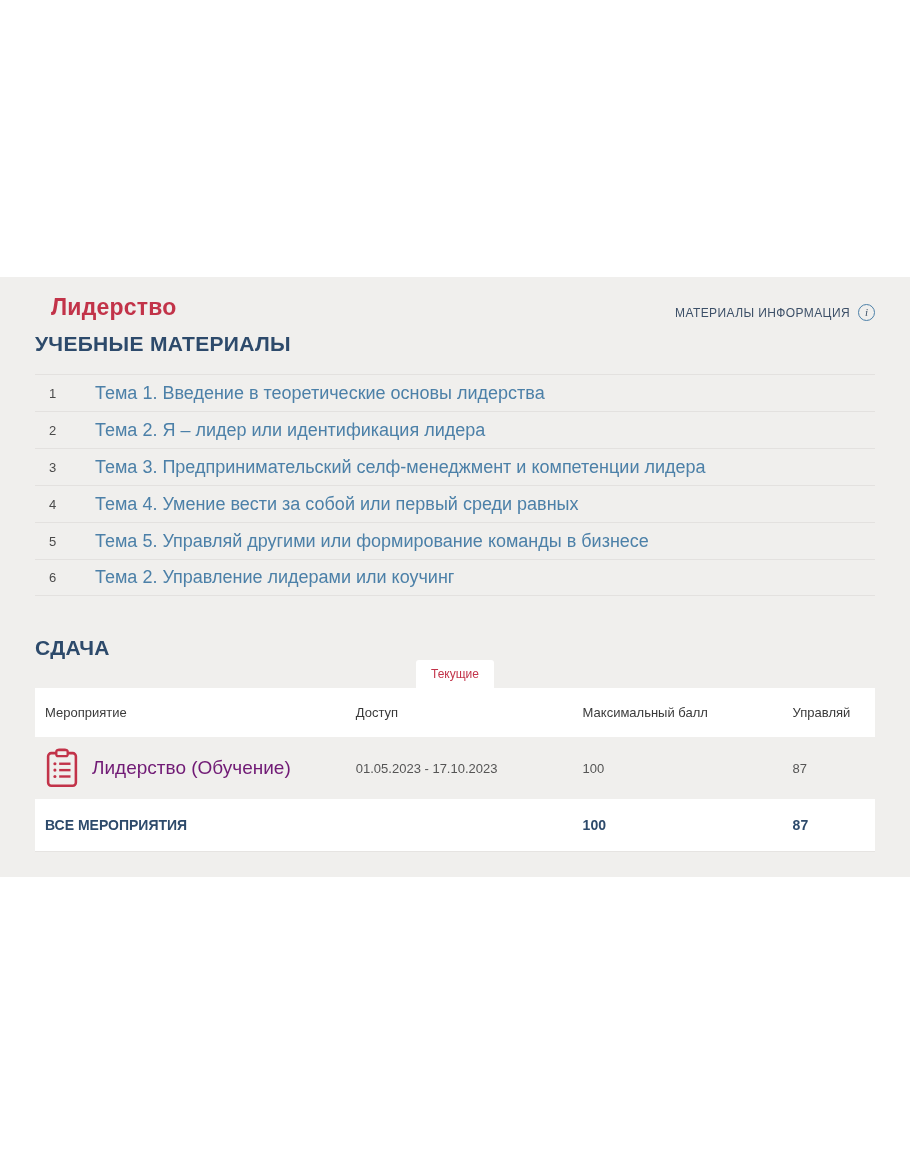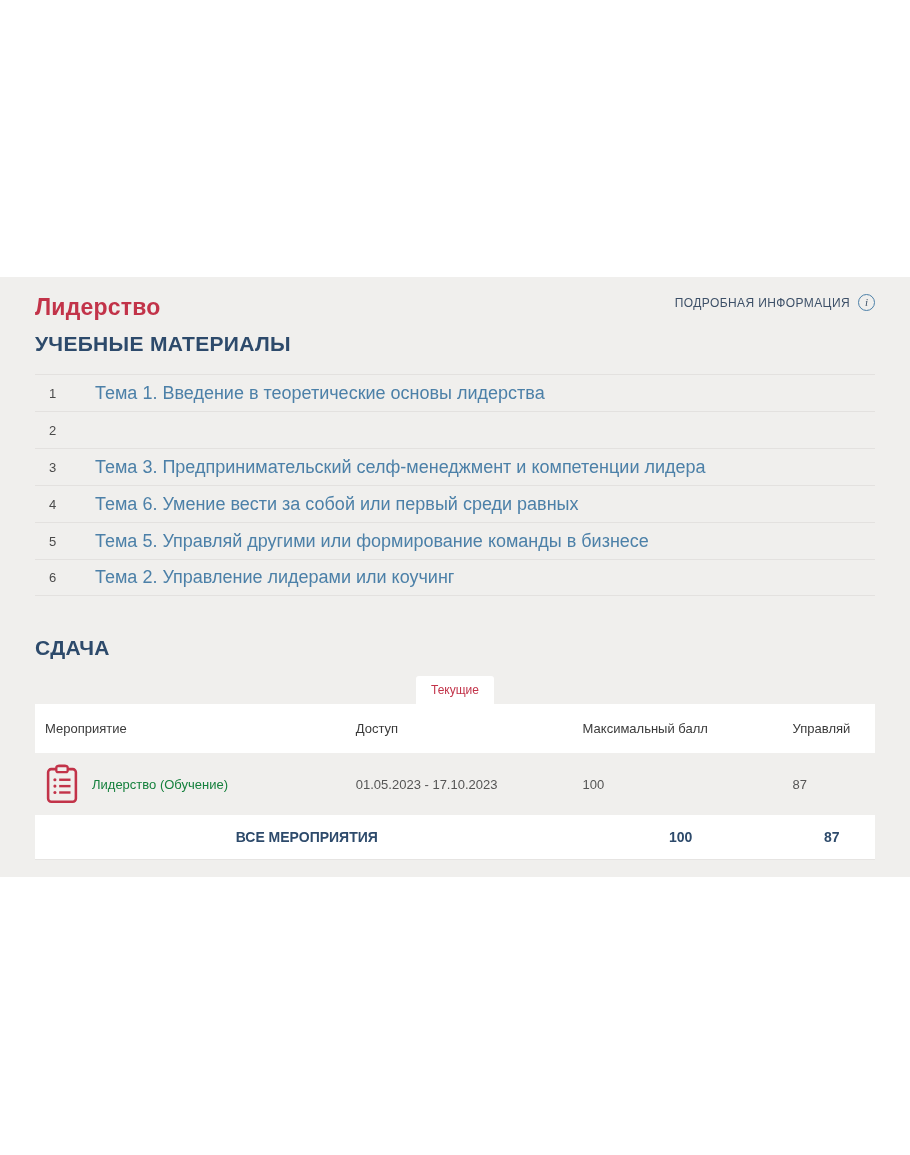--- a/index.html
+++ b/index.html
@@ -12,22 +12,23 @@
   }
   .course-panel {
     position: absolute;
     top: 277px; left: 0;
     width: 910px; height: 600px;
     background: #f0efed;
     padding: 0 35px;
   }
   
   .panel-header {
-    display: flex; justify-content: space-between; align-items: flex-start;
+    display: flex; justify-content: space-between; align-items: flex-end;
     padding-top: 17px;
+    margin-left: 16px;
   }
   .course-title {
     font-size: 23px; font-weight: 700; color: #c23349;
     letter-spacing: 0.2px;
   }
   .details-link {
     display: flex; align-items: center; gap: 8px;
     cursor: pointer;
   }
   .details-link .details-label {
@@ -59,21 +60,20 @@
   .materials-item .item-num {
     width: 60px; padding-left: 14px;
     font-size: 13px; color: #4a4a4a; flex-shrink: 0;
   }
   .materials-item .item-link {
     font-size: 18px; color: #4c80a8; text-decoration: none;
   }
   
   .tab-row {
     display: flex; justify-content: center;
-    margin-top: 16px;
   }
   .tab-current {
     background: #ffffff;
     padding: 7px 15px 7px 15px;
     font-size: 12px; color: #c23349;
     border-radius: 3px 3px 0 0;
     cursor: pointer;
   }
   table.submission-table {
     width: 100%; border-collapse: collapse; table-layout: fixed;
@@ -87,61 +87,61 @@
     text-align: left; font-weight: 400;
     font-size: 13px; color: #3a3a3a;
     padding: 6px 4px 6px 10px;
   }
   .submission-table tbody tr { height: 62px; background: transparent; }
   .submission-table td {
     font-size: 13px; color: #555555;
     padding: 4px 4px 4px 10px; vertical-align: middle;
   }
   .event-cell { display: flex; align-items: center; gap: 13px; }
-  .event-link { font-size: 13px; color: #15803d; text-decoration: none; cursor: pointer; }
+  .event-link { font-size: 19px; color: #701a75; text-decoration: none; cursor: pointer; }
   .clipboard-icon { width: 34px; height: 40px; flex-shrink: 0; }
   .submission-table tfoot tr {
-    background: #ffffff; height: 44px;
+    background: #ffffff; height: 52px;
     border-bottom: 1px solid #e6e4e2;
-    text-align: center;
   }
   .submission-table tfoot td {
     font-size: 14px; font-weight: 700; color: #2d4a6b;
   }
 </style>
 </head>
 <body>
 
 <div class="course-panel">
 
   <div class="panel-header">
     <div class="course-title">Лидерство</div>
     <div class="details-link">
-      <span class="details-label">ПОДРОБНАЯ ИНФОРМАЦИЯ</span>
+      <span class="details-label">МАТЕРИАЛЫ ИНФОРМАЦИЯ</span>
       <span class="info-circle">i</span>
     </div>
   </div>
 
   <div class="section-heading materials-heading">УЧЕБНЫЕ МАТЕРИАЛЫ</div>
 
   <div class="materials-list">
     <div class="materials-item">
       <span class="item-num">1</span>
       <span class="item-link">Тема 1. Введение в теоретические основы лидерства</span>
     </div>
     <div class="materials-item">
       <span class="item-num">2</span>
+      <span class="item-link">Тема 2. Я – лидер или идентификация лидера</span>
     </div>
     <div class="materials-item">
       <span class="item-num">3</span>
       <span class="item-link">Тема 3. Предпринимательский селф-менеджмент и компетенции лидера</span>
     </div>
     <div class="materials-item">
       <span class="item-num">4</span>
-      <span class="item-link">Тема 6. Умение вести за собой или первый среди равных</span>
+      <span class="item-link">Тема 4. Умение вести за собой или первый среди равных</span>
     </div>
     <div class="materials-item">
       <span class="item-num">5</span>
       <span class="item-link">Тема 5. Управляй другими или формирование команды в бизнесе</span>
     </div>
     <div class="materials-item">
       <span class="item-num">6</span>
       <span class="item-link">Тема 2. Управление лидерами или коучинг</span>
     </div>
   </div>

